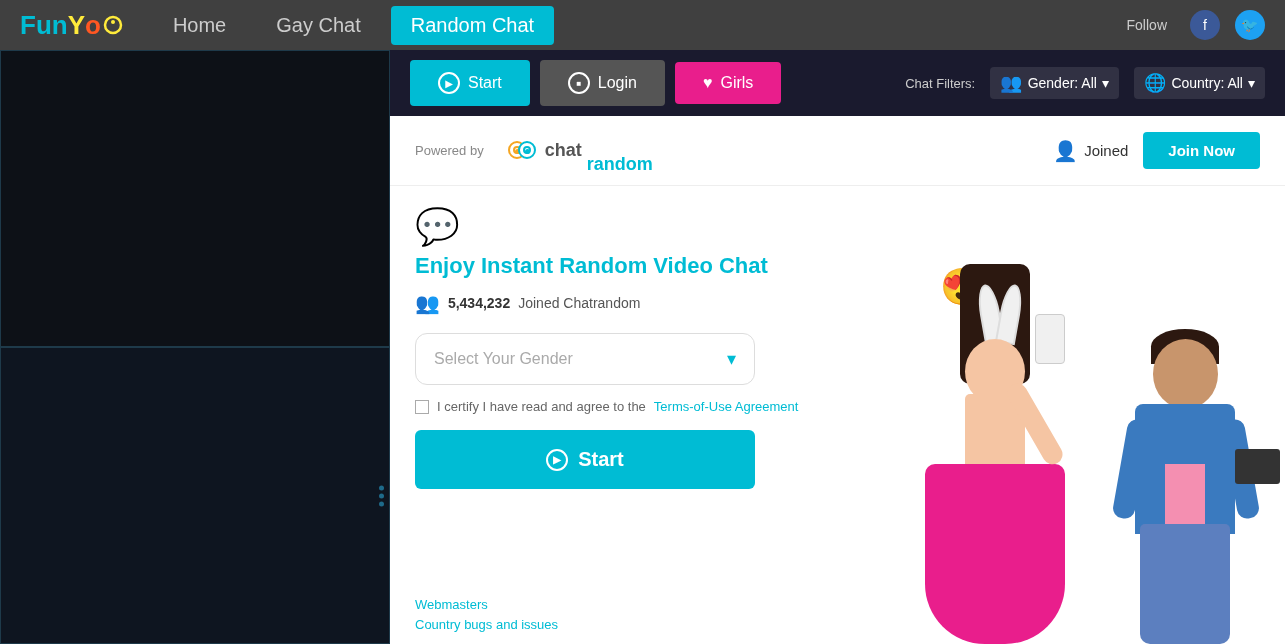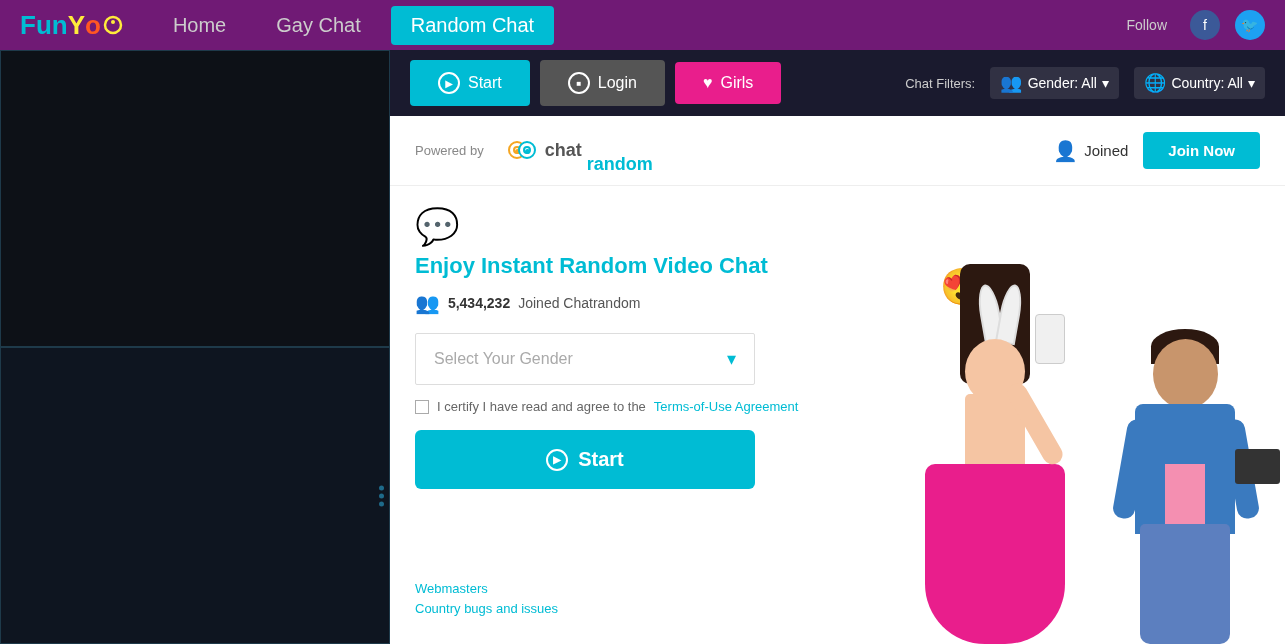--- a/index.html
+++ b/index.html
@@ -1,20 +1,20 @@
 <!DOCTYPE html>
 <html><head>
   <meta charset="utf-8">
   <style>
     * { margin: 0; padding: 0; box-sizing: border-box; }
     body { font-family: Arial, sans-serif; background: #1a1a2e; width: 1285px; height: 644px; overflow: hidden; }
 
     
     .top-nav {
-      background: #701a75;
+      background: #404040;
       display: flex;
       align-items: center;
       height: 50px;
       padding: 0 20px;
       gap: 10px;
     }
     .logo {
       color: #00bcd4;
       font-size: 26px;
       font-weight: bold;
@@ -236,21 +236,21 @@
     }
     .user-count-num { font-weight: bold; color: #333; }
     .users-icon { font-size: 20px; color: #00bcd4; }
 
     
     .gender-select {
       display: flex;
       align-items: center;
       justify-content: space-between;
       border: 1px solid #ddd;
-      border-radius: 2px;
+      border-radius: 12px;
       padding: 14px 18px;
       width: 340px;
       cursor: pointer;
       background: #fff;
       margin-bottom: 14px;
       color: #aaa;
       font-size: 16px;
     }
     .gender-select-arrow { color: #00bcd4; font-size: 18px; }
 
@@ -284,21 +284,21 @@
       display: flex;
       align-items: center;
       justify-content: center;
       gap: 10px;
       font-weight: bold;
     }
 
     
     .footer-links {
       position: absolute;
-      bottom: 28px;
+      bottom: 12px;
       left: 25px;
       display: flex;
       flex-direction: column;
       gap: 5px;
     }
     .footer-link {
       color: #00bcd4;
       font-size: 13px;
       text-decoration: none;
       cursor: pointer;

